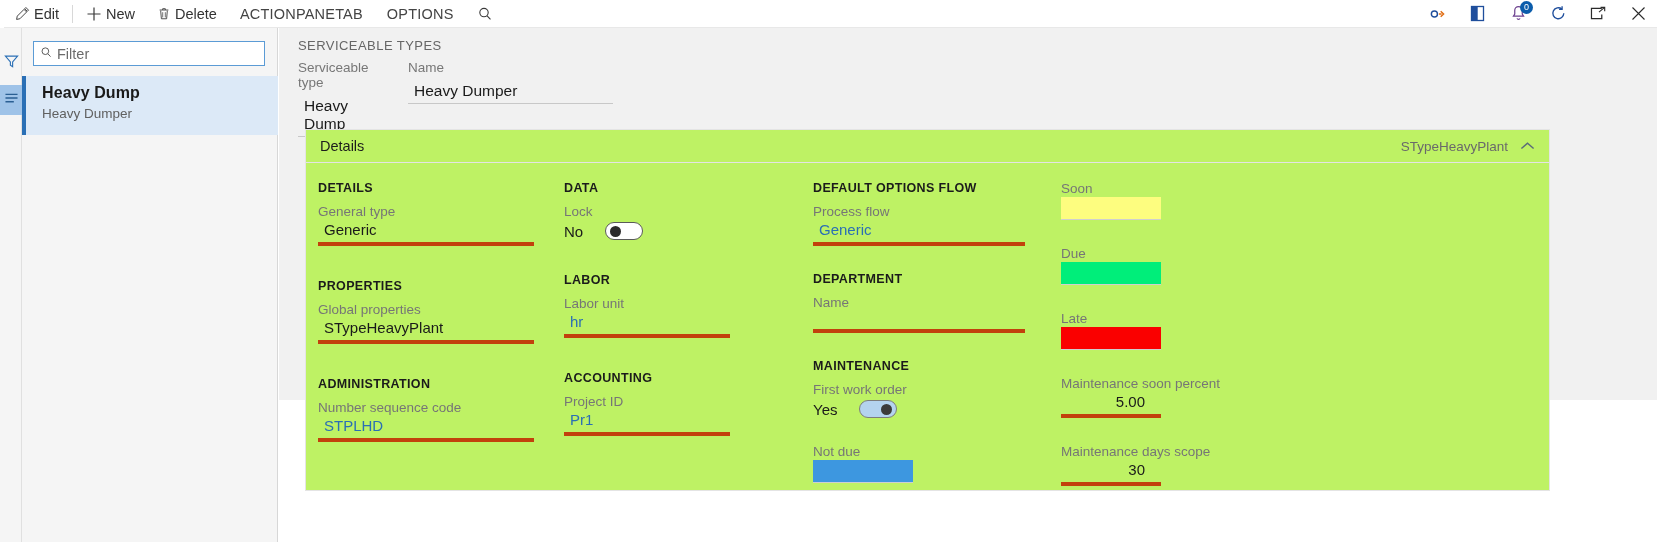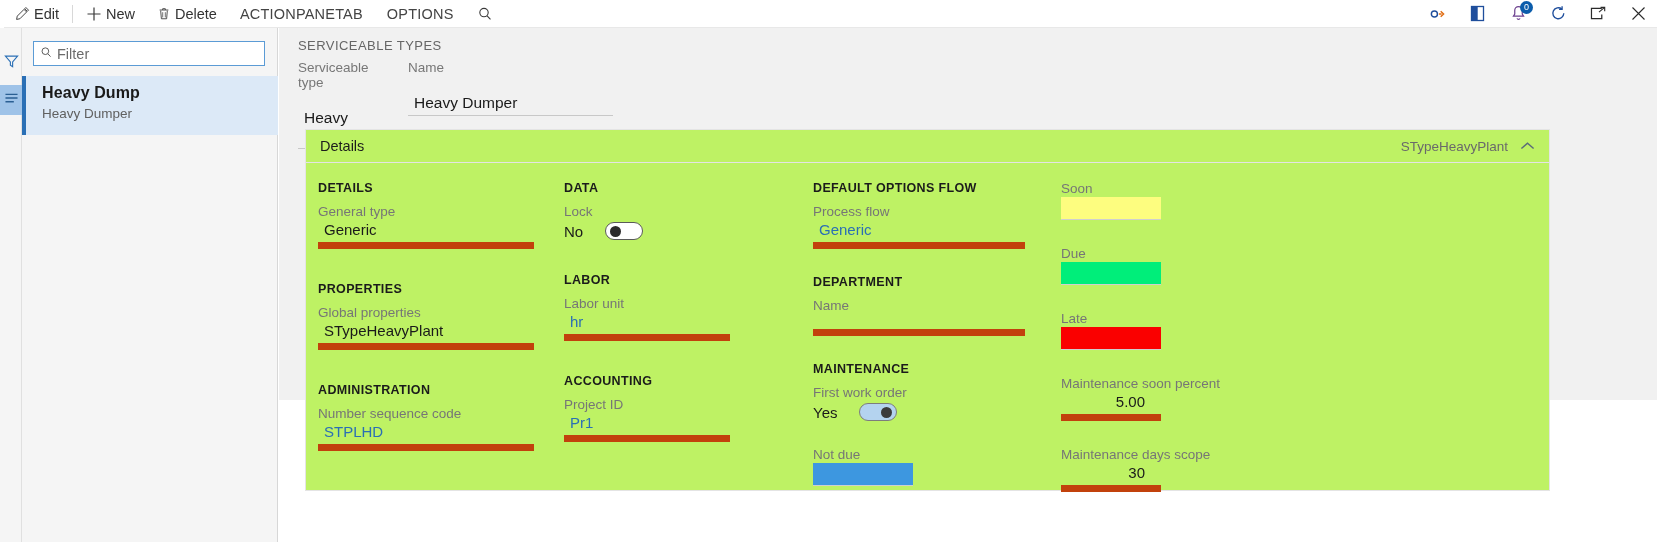--- a/index.html
+++ b/index.html
@@ -86,21 +86,21 @@
   .main {
     position: absolute; top: 28px; left: 279px; width: 1378px; height: 372px;
     background: #f1f1f1;
   }
   .hdr-caption {
     position: absolute; top: 10px; left: 19px;
     font-size: 13px; color: #666666; letter-spacing: .45px;
   }
   .hdr-fields { position: absolute; top: 32px; left: 19px; display: flex; }
   .hf { display: flex; flex-direction: column; }
-  .hf-label { font-size: 13.5px; color: #777777; margin-bottom: 18px; }
+  .hf-label { font-size: 13.5px; color: #777777; margin-bottom: 6px; }
   .hf-val {
     font-size: 15.5px; color: #1a1a1a; padding: 1px 4px 3px 6px;
     border-bottom: 1px solid #c8c8c8;
   }
   .hf1 { width: 96px; }
   .hf1 .hf-val { width: 96px; }
   .hf2 { margin-left: 14px; width: 205px; }
   .hf2 .hf-val { width: 205px; }
 
   
@@ -126,21 +126,21 @@
   .col4 { left: 755px; width: 200px; }
 
   .grp-title {
     font-size: 12.5px; font-weight: bold; color: #1b1b1b;
     letter-spacing: .35px; margin-bottom: 9px;
   }
   .fld { margin-bottom: 8px; }
   .fld-label { font-size: 13.5px; color: #767676; margin-bottom: 1px; }
   .fld-val {
     font-size: 15px; color: #1a1a1a; padding: 1px 4px 4px 6px;
-    border-bottom: 7px solid #c2410c; min-height: 22px;
+    border-bottom: 4px solid #c2410c; min-height: 22px;
   }
   .fld-val.link { color: #2a6fb5; }
   .fld-val.num { text-align: right; padding-right: 16px; }
   .gap-lg { height: 25px; }
   .gap-md { height: 18px; }
 
   
   .toggle-row { display: flex; align-items: center; gap: 22px; padding-top: 2px; }
   .toggle-text { font-size: 15px; color: #1a1a1a; }
   .switch {

